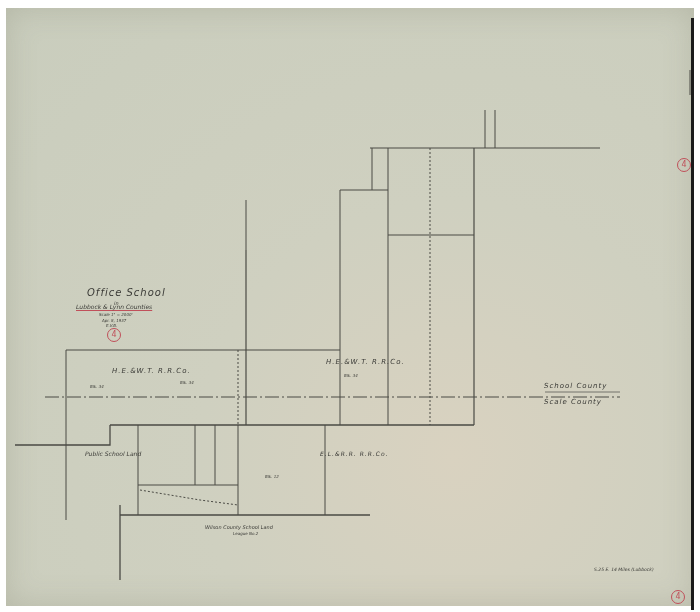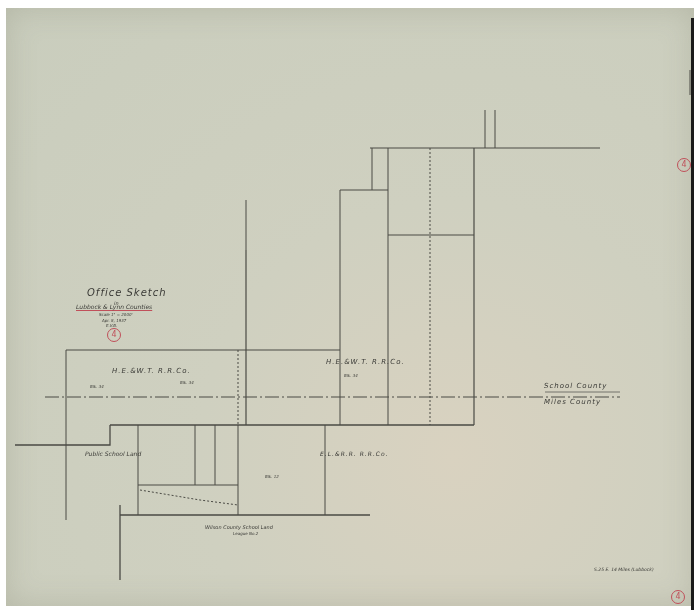--- a/index.html
+++ b/index.html
@@ -58,38 +58,38 @@
     </g>
 
     <g stroke="#5a5a55" stroke-width="0.8">
       <path d="M545 392 L620 392"></path>
     </g>
   </svg>
 
   <div id="edge-right"></div>
 </div>
 
-<div class="lbl hand" style="left:87px; top:287px; font-size:10px;">Office Sketch</div>
+<div class="lbl hand" style="left:87px; top:287px; font-size:10px;">Office School</div>
 <div class="lbl" style="left:114px; top:300px; font-size:5px;">in</div>
 <div class="lbl" style="left:76px; top:303px; font-size:6px; text-decoration: underline; text-decoration-color:#c0505a;">Lubbock &amp; Lynn Counties</div>
 <div class="lbl" style="left:99px; top:312px; font-size:4px;">Scale 1" = 2000'</div>
 <div class="lbl" style="left:102px; top:318px; font-size:4px;">Apr. 8, 1937</div>
 <div class="lbl" style="left:106px; top:323px; font-size:4px;">E.V.B.</div>
 <div class="stamp" style="left:107px; top:328px; width:12px; height:12px; font-size:8px; line-height:12px;">4</div>
 
 <div class="lbl hand" style="left:112px; top:367px; font-size:7px;">H.E.&amp;W.T. R.R.Co.</div>
 <div class="lbl hand" style="left:326px; top:358px; font-size:7px;">H.E.&amp;W.T. R.R.Co.</div>
 <div class="lbl hand" style="left:320px; top:450px; font-size:6px;">E.L.&amp;R.R. R.R.Co.</div>
 <div class="lbl" style="left:85px; top:450px; font-size:6px;">Public School Land</div>
 <div class="lbl" style="left:205px; top:524px; font-size:5px;">Wilson County School Land</div>
 <div class="lbl" style="left:233px; top:531px; font-size:4px;">League No.2</div>
 <div class="lbl" style="left:90px; top:384px; font-size:4px;">Blk. 34</div>
 <div class="lbl" style="left:180px; top:380px; font-size:4px;">Blk. 34</div>
 <div class="lbl" style="left:344px; top:373px; font-size:4px;">Blk. 34</div>
 <div class="lbl" style="left:265px; top:474px; font-size:4px;">Blk. 12</div>
 
 <div class="lbl hand" style="left:544px; top:382px; font-size:7px;">School County</div>
-<div class="lbl hand" style="left:544px; top:398px; font-size:7px;">Miles County</div>
+<div class="lbl hand" style="left:544px; top:398px; font-size:7px;">Scale County</div>
 
 <div class="lbl" style="left:594px; top:567px; font-size:4.5px;">S.25 E. 14 Miles (Lubbock)</div>
 
 <div class="stamp" style="left:677px; top:158px; width:12px; height:12px; font-size:8px; line-height:12px;">4</div>
 <div class="stamp" style="left:671px; top:590px; width:12px; height:12px; font-size:8px; line-height:12px;">4</div>
 
 </body></html>

